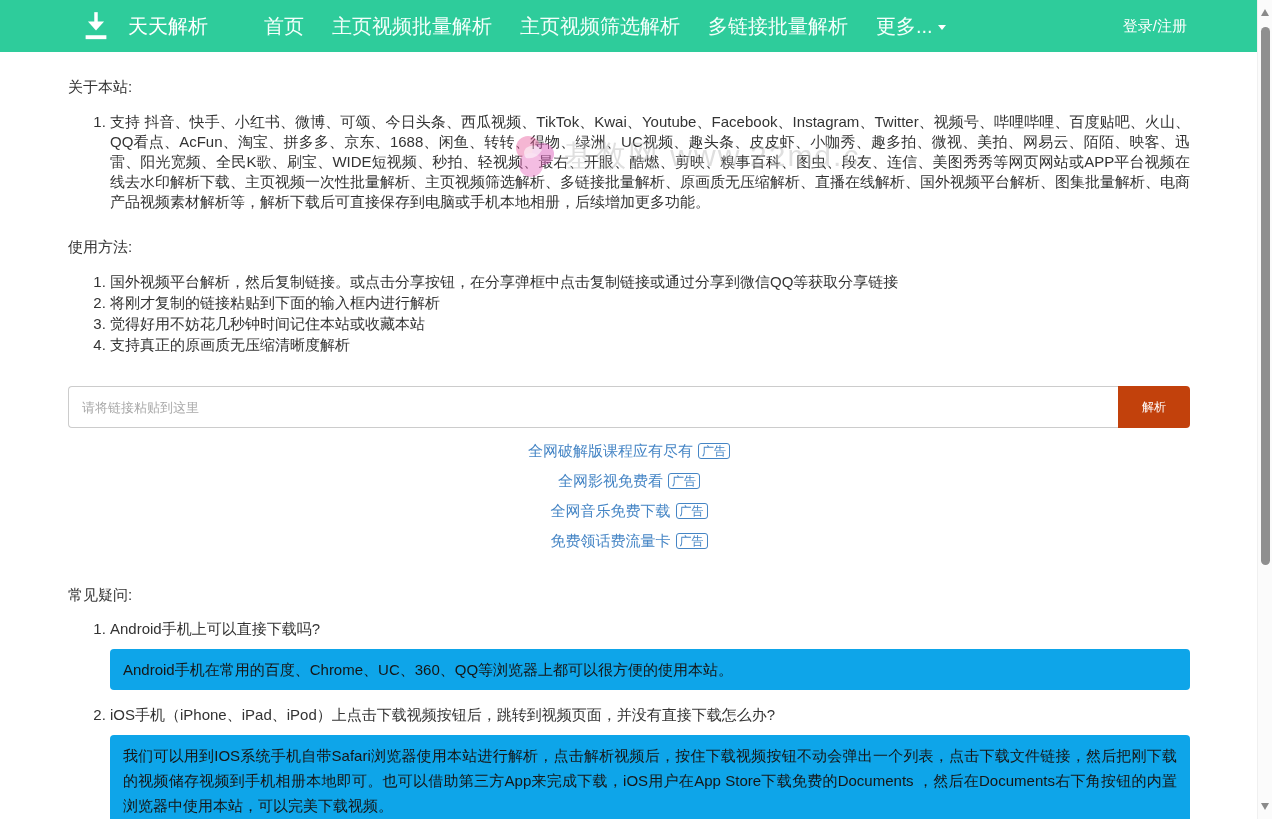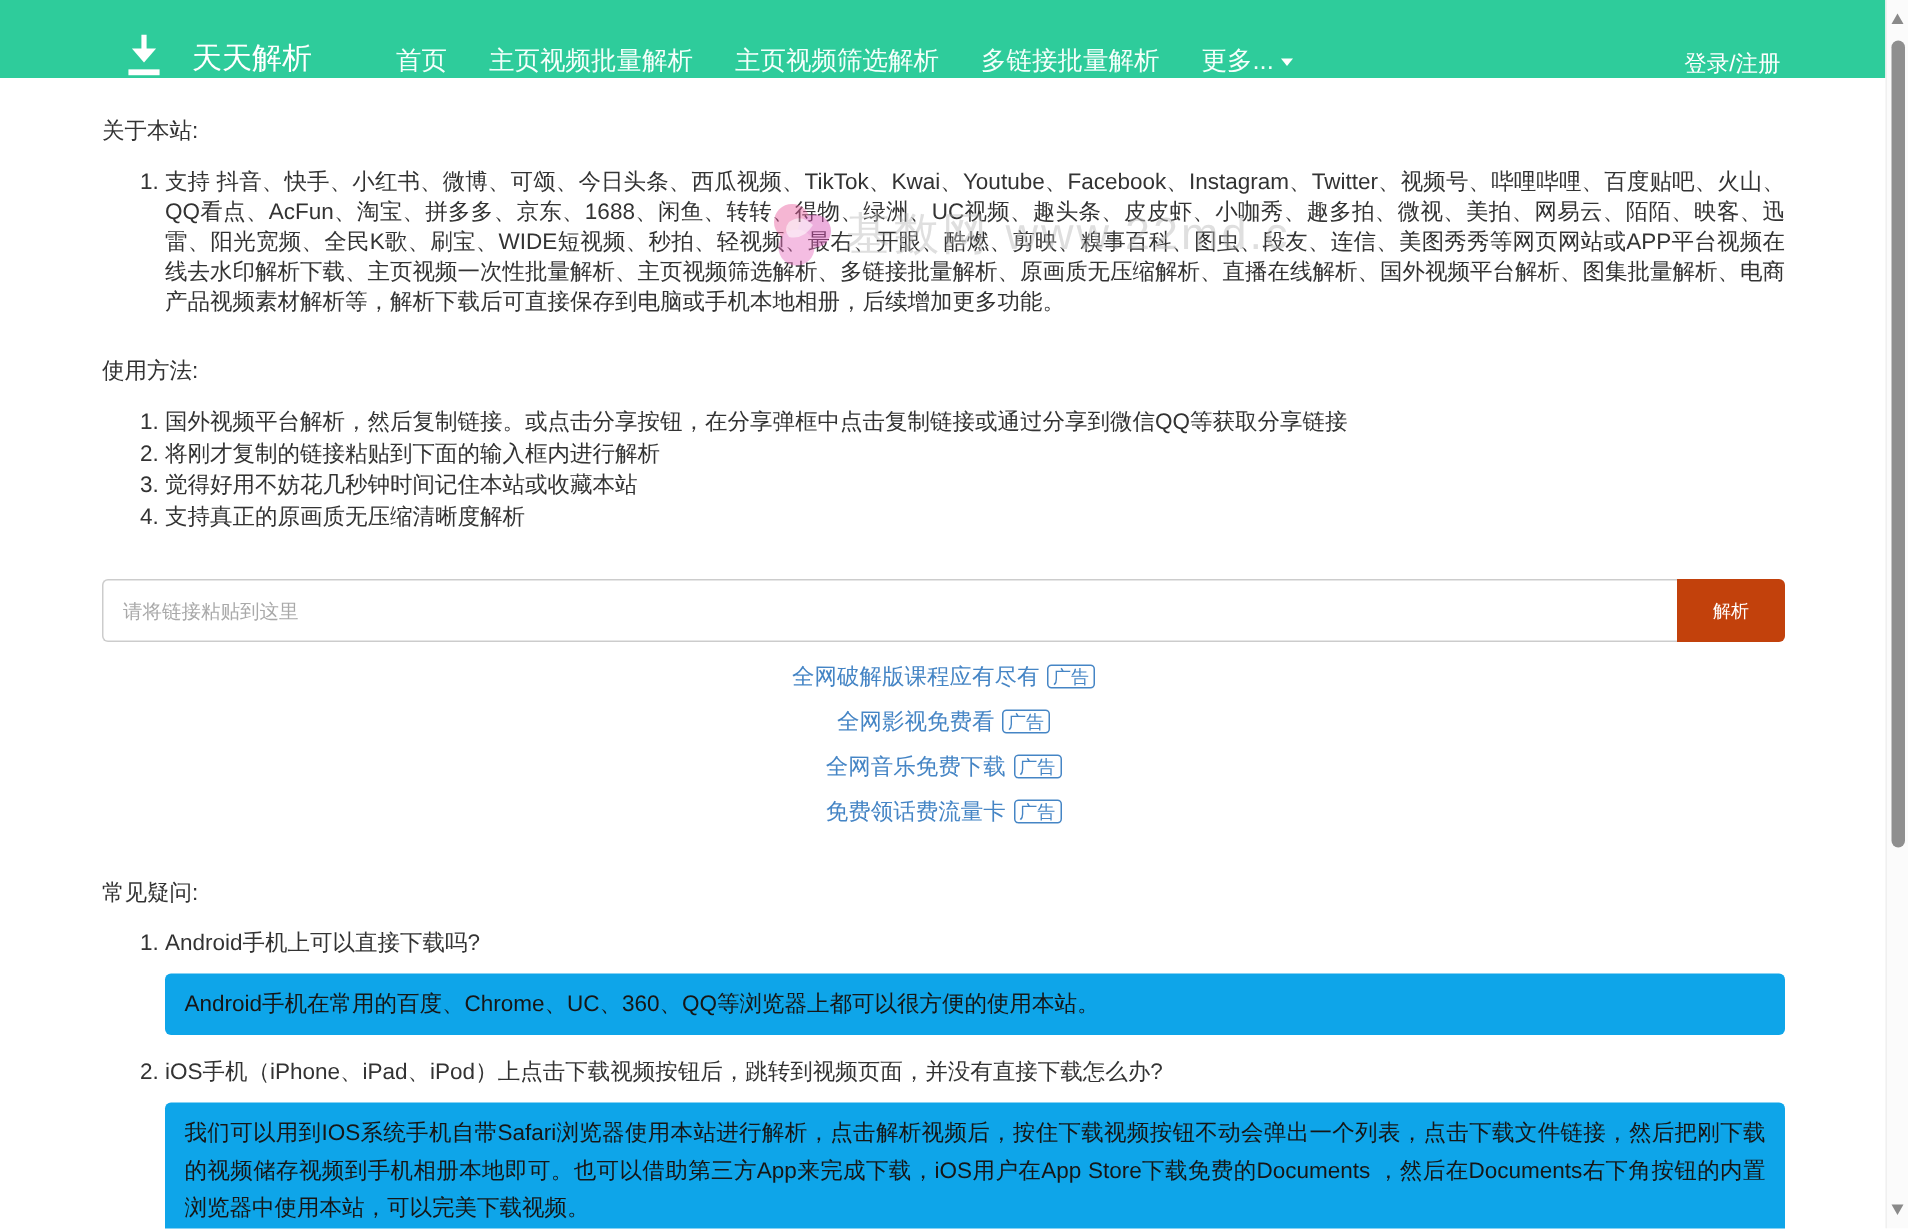--- a/index.html
+++ b/index.html
@@ -10,28 +10,28 @@
     font-family: "Liberation Sans", "DejaVu Sans", sans-serif;
     color: #333;
   }
 
   
   .navbar {
     width: 1257px;
     height: 52px;
     background: #2ecc9b;
     display: flex;
-    align-items: flex-end;
+    align-items: center;
   }
   .brand-icon { margin-left: 82px; display: flex; align-items: center; }
   .brand { color: #fff; font-size: 20px; margin-left: 18px; white-space: nowrap; }
   .nav-items { display: flex; align-items: center; margin-left: 28px; }
   .nav-item {
     color: #f4fffb;
-    font-size: 17px;
+    font-size: 20px;
     margin-left: 28px;
     white-space: nowrap;
     cursor: pointer;
   }
   .caret {
     display: inline-block;
     width: 0; height: 0;
     margin-left: 5px;
     vertical-align: middle;
     border-left: 4px solid transparent;

